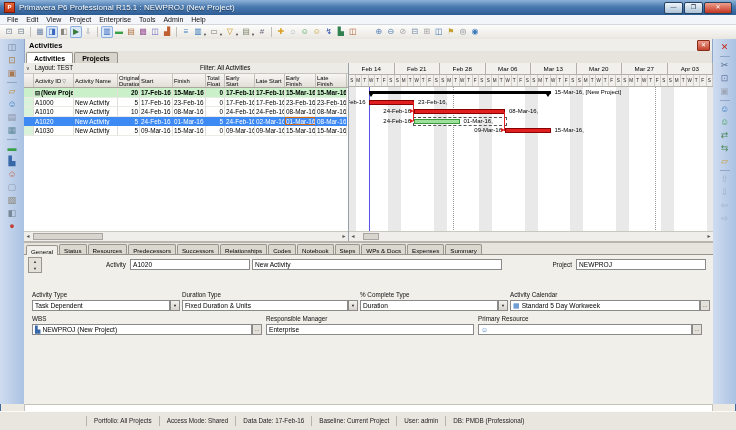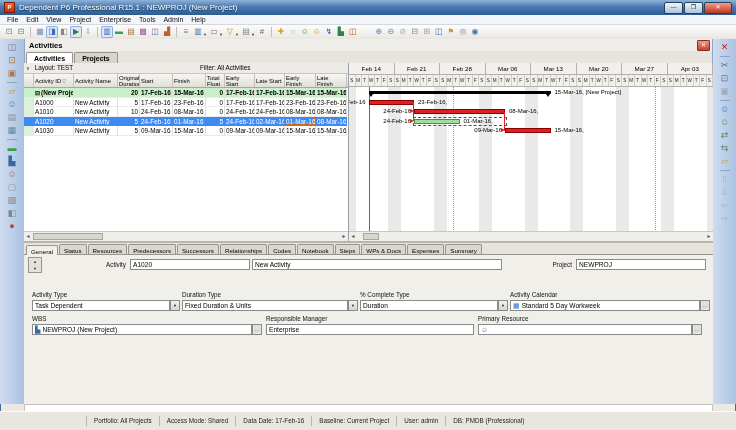--- a/index.html
+++ b/index.html
@@ -113,21 +113,21 @@
   .bottomstrip{position:absolute;left:24px;right:23px;top:404px;height:8px;background:#fff;border:1px solid #c4c1ba;box-sizing:border-box;}
   .statusbar{position:absolute;left:0;right:0;bottom:0;height:18px;background:#e9e6e0;border-top:1px solid #fcfcfa;
     display:flex;align-items:center;padding-left:86px;font-size:6.3px;color:#222;}
   .sitem{border-left:1px solid #b6b3ac;padding:1px 7px;line-height:8px;white-space:nowrap;}
 </style>
 </head>
 <body>
 
 <div class="titlebar">
   <div class="appicon">P</div>
-  <div class="title-text">Dependent P6 Professional R15.1 : NEWPROJ (New Project)</div>
+  <div class="title-text">Primavera P6 Professional R15.1 : NEWPROJ (New Project)</div>
   <div class="winbtns" id="winbtns">
       <div class="winbtn">—</div>
       <div class="winbtn">❐</div>
       <div class="winbtn close">✕</div>
     </div>
 </div>
 <div class="menubar" id="menubar">
     <div class="menu-item">File</div>
     <div class="menu-item">Edit</div>
     <div class="menu-item">View</div>

